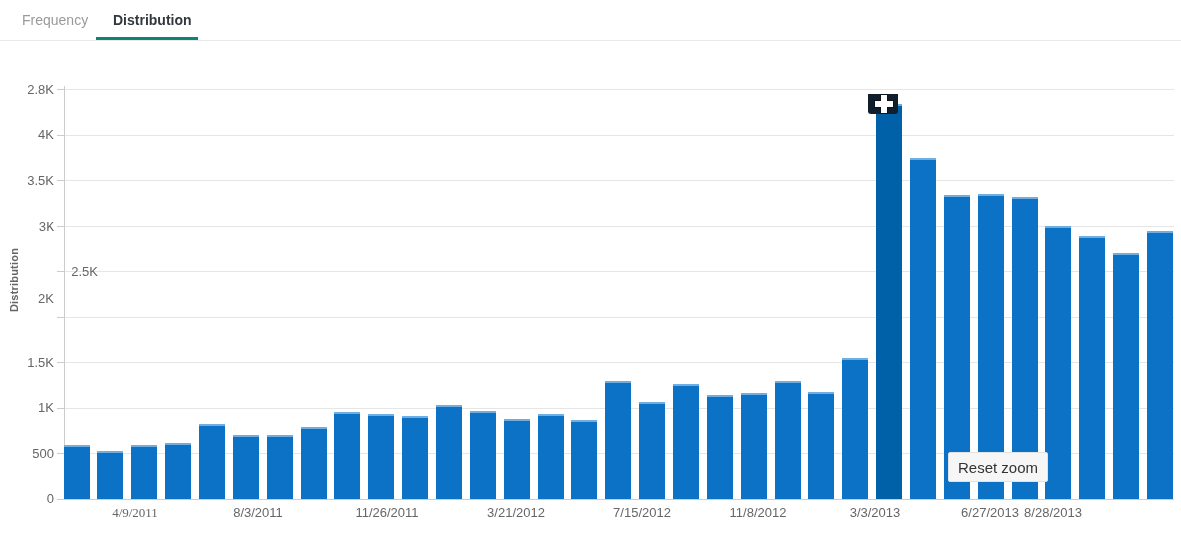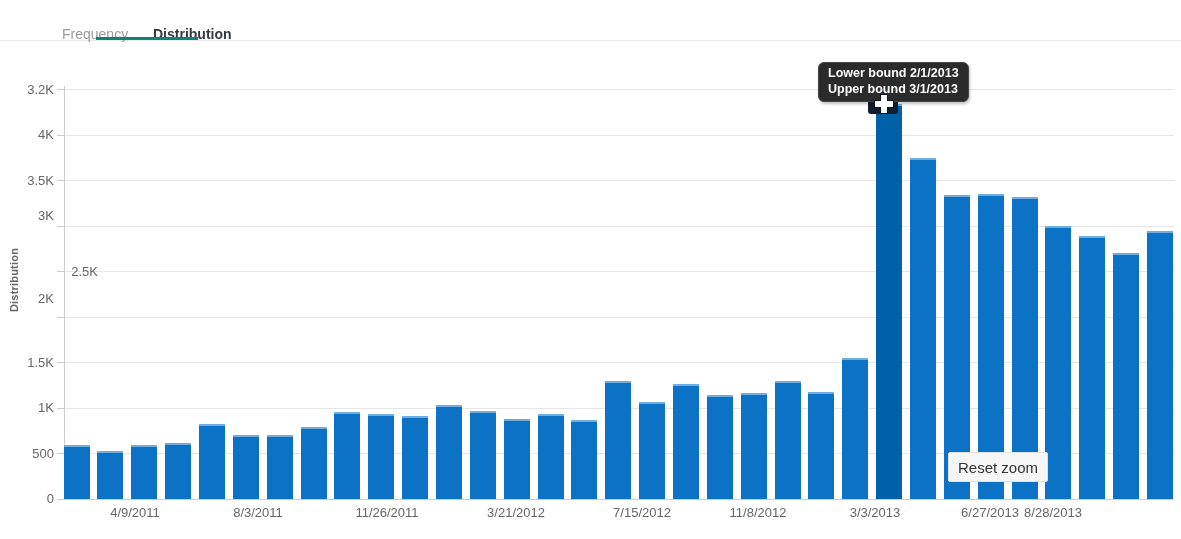--- a/index.html
+++ b/index.html
@@ -2,21 +2,21 @@
 <html><head>
 <meta charset="utf-8">
 <style>
   html,body{margin:0;padding:0;background:#fff;}
   #stage{position:relative;width:1181px;height:539px;background:#fff;overflow:hidden;
          font-family:"Liberation Sans","DejaVu Sans",sans-serif;}
 
   
   .tabbar{position:absolute;left:0;top:0;width:1181px;height:40px;background:#fff;
           border-bottom:1px solid #e8e8ea;}
-  .tab{position:absolute;top:24px;font-size:14px;line-height:20px;cursor:pointer;white-space:nowrap;margin-left:40px;}
+  .tab{position:absolute;top:10px;font-size:14px;line-height:20px;cursor:pointer;white-space:nowrap;}
   .tab.inactive{left:22px;color:#9a9a9a;}
   .tab.active{left:113px;color:#32383d;font-weight:600;}
   .tab-underline{position:absolute;left:96px;top:37px;width:102px;height:3px;}
 
   
   .gridline{position:absolute;height:1px;background:#e6e6e6;}
   .gridline.zero{background:#cccccc;}
   .ytick{position:absolute;height:1px;background:#cccccc;}
   .yaxis-line{position:absolute;width:1px;background:#cccccc;}
   .ylabel{position:absolute;width:54px;text-align:right;font-size:13px;color:#666;line-height:15px;}
@@ -67,30 +67,30 @@
       <div class="ytick" style="left: 57px; top: 362px; width: 7px;"></div>
       <div class="ylabel" style="left: 0px; top: 354.5px;">1.5K</div>
       <div class="gridline" style="left: 64px; top: 316.5px; width: 1110px;"></div>
       <div class="ytick" style="left: 57px; top: 316.5px; width: 7px;"></div>
       <div class="ylabel" style="left: 0px; top: 291px;">2K</div>
       <div class="gridline" style="left: 64px; top: 271px; width: 1110px;"></div>
       <div class="ytick" style="left: 57px; top: 271px; width: 7px;"></div>
       <div class="ylabel" style="left: 0px; top: 263.5px; padding-left: 44px;">2.5K</div>
       <div class="gridline" style="left: 64px; top: 225.5px; width: 1110px;"></div>
       <div class="ytick" style="left: 57px; top: 225.5px; width: 7px;"></div>
-      <div class="ylabel" style="left: 0px; top: 208px;">3K</div>
+      <div class="ylabel" style="left: 0px; top: 220px; font-family: Liberation Mono, monospace;">3K</div>
       <div class="gridline" style="left: 64px; top: 180px; width: 1110px;"></div>
       <div class="ytick" style="left: 57px; top: 180px; width: 7px;"></div>
       <div class="ylabel" style="left: 0px; top: 172.5px;">3.5K</div>
       <div class="gridline" style="left: 64px; top: 134.5px; width: 1110px;"></div>
       <div class="ytick" style="left: 57px; top: 134.5px; width: 7px;"></div>
       <div class="ylabel" style="left: 0px; top: 127px;">4K</div>
       <div class="gridline" style="left: 64px; top: 89px; width: 1110px;"></div>
       <div class="ytick" style="left: 57px; top: 89px; width: 7px;"></div>
-      <div class="ylabel" style="left: 0px; top: 81.5px;">3.2K</div>
+      <div class="ylabel" style="left: 0px; top: 81.5px;">2.8K</div>
       <div class="yaxis-line" style="left: 64px; top: 86px; height: 413px;"></div>
       <div class="bar" style="left: 63.5px; top: 445.3px; width: 26px; height: 53.7px; background: rgb(11, 114, 198);"></div>
       <div class="bar" style="left: 97.4px; top: 450.8px; width: 26px; height: 48.2px; background: rgb(11, 114, 198);"></div>
       <div class="bar" style="left: 131.2px; top: 444.9px; width: 26px; height: 54.1px; background: rgb(11, 114, 198);"></div>
       <div class="bar" style="left: 165.1px; top: 442.6px; width: 26px; height: 56.4px; background: rgb(11, 114, 198);"></div>
       <div class="bar" style="left: 198.9px; top: 424.4px; width: 26px; height: 74.6px; background: rgb(11, 114, 198);"></div>
       <div class="bar" style="left: 232.8px; top: 434.8px; width: 26px; height: 64.2px; background: rgb(11, 114, 198);"></div>
       <div class="bar" style="left: 266.7px; top: 435.3px; width: 26px; height: 63.7px; background: rgb(11, 114, 198);"></div>
       <div class="bar" style="left: 300.5px; top: 427.1px; width: 26px; height: 71.9px; background: rgb(11, 114, 198);"></div>
       <div class="bar" style="left: 334.4px; top: 411.6px; width: 26px; height: 87.4px; background: rgb(11, 114, 198);"></div>
@@ -111,37 +111,33 @@
       <div class="bar" style="left: 842.3px; top: 357.5px; width: 26px; height: 141.5px; background: rgb(11, 114, 198);"></div>
       <div class="bar" style="left: 876.1px; top: 104.1px; width: 26px; height: 394.9px; background: rgb(0, 97, 169);"></div>
       <div class="bar" style="left: 910px; top: 157.8px; width: 26px; height: 341.3px; background: rgb(11, 114, 198);"></div>
       <div class="bar" style="left: 943.9px; top: 194.6px; width: 26px; height: 304.4px; background: rgb(11, 114, 198);"></div>
       <div class="bar" style="left: 977.7px; top: 193.7px; width: 26px; height: 305.3px; background: rgb(11, 114, 198);"></div>
       <div class="bar" style="left: 1011.6px; top: 196.9px; width: 26px; height: 302.1px; background: rgb(11, 114, 198);"></div>
       <div class="bar" style="left: 1045.4px; top: 226px; width: 26px; height: 273px; background: rgb(11, 114, 198);"></div>
       <div class="bar" style="left: 1079.3px; top: 235.6px; width: 26px; height: 263.4px; background: rgb(11, 114, 198);"></div>
       <div class="bar" style="left: 1113.2px; top: 253.3px; width: 26px; height: 245.7px; background: rgb(11, 114, 198);"></div>
       <div class="bar" style="left: 1147px; top: 230.6px; width: 26px; height: 268.4px; background: rgb(11, 114, 198);"></div>
-      <div class="xlabel" style="left: 75px; top: 505px;">4/9/2011</div>
+      <div class="xlabel" style="left: 75px; top: 505px; font-family: Liberation Serif, serif;">4/9/2011</div>
       <div class="xlabel" style="left: 198px; top: 505px; text-align: center;">8/3/2011</div>
       <div class="xlabel" style="left: 327px; top: 505px;">11/26/2011</div>
       <div class="xlabel" style="left: 456px; top: 505px;">3/21/2012</div>
       <div class="xlabel" style="left: 582px; top: 505px;">7/15/2012</div>
       <div class="xlabel" style="left: 698px; top: 505px;">11/8/2012</div>
       <div class="xlabel" style="left: 815px; top: 505px;">3/3/2013</div>
       <div class="xlabel" style="left: 930px; top: 505px;">6/27/2013</div>
       <div class="xlabel" style="left: 993px; top: 505px;">8/28/2013</div>
     </div>
 
   <div class="ytitle">Distribution</div>
 
-  <div class="tooltip" style="background: rgb(43, 43, 43);">
-    <div>Lower bound 2/1/2013</div>
-    <div>Upper bound 3/1/2013</div>
-  </div>
   <div class="caret"></div>
   <div class="plus-cursor">
     <span class="pv"></span>
       <span class="ph"></span>
       <span class="pv2"></span>
   </div>
 
   <button class="reset-zoom">Reset zoom</button>
 </div>
 

